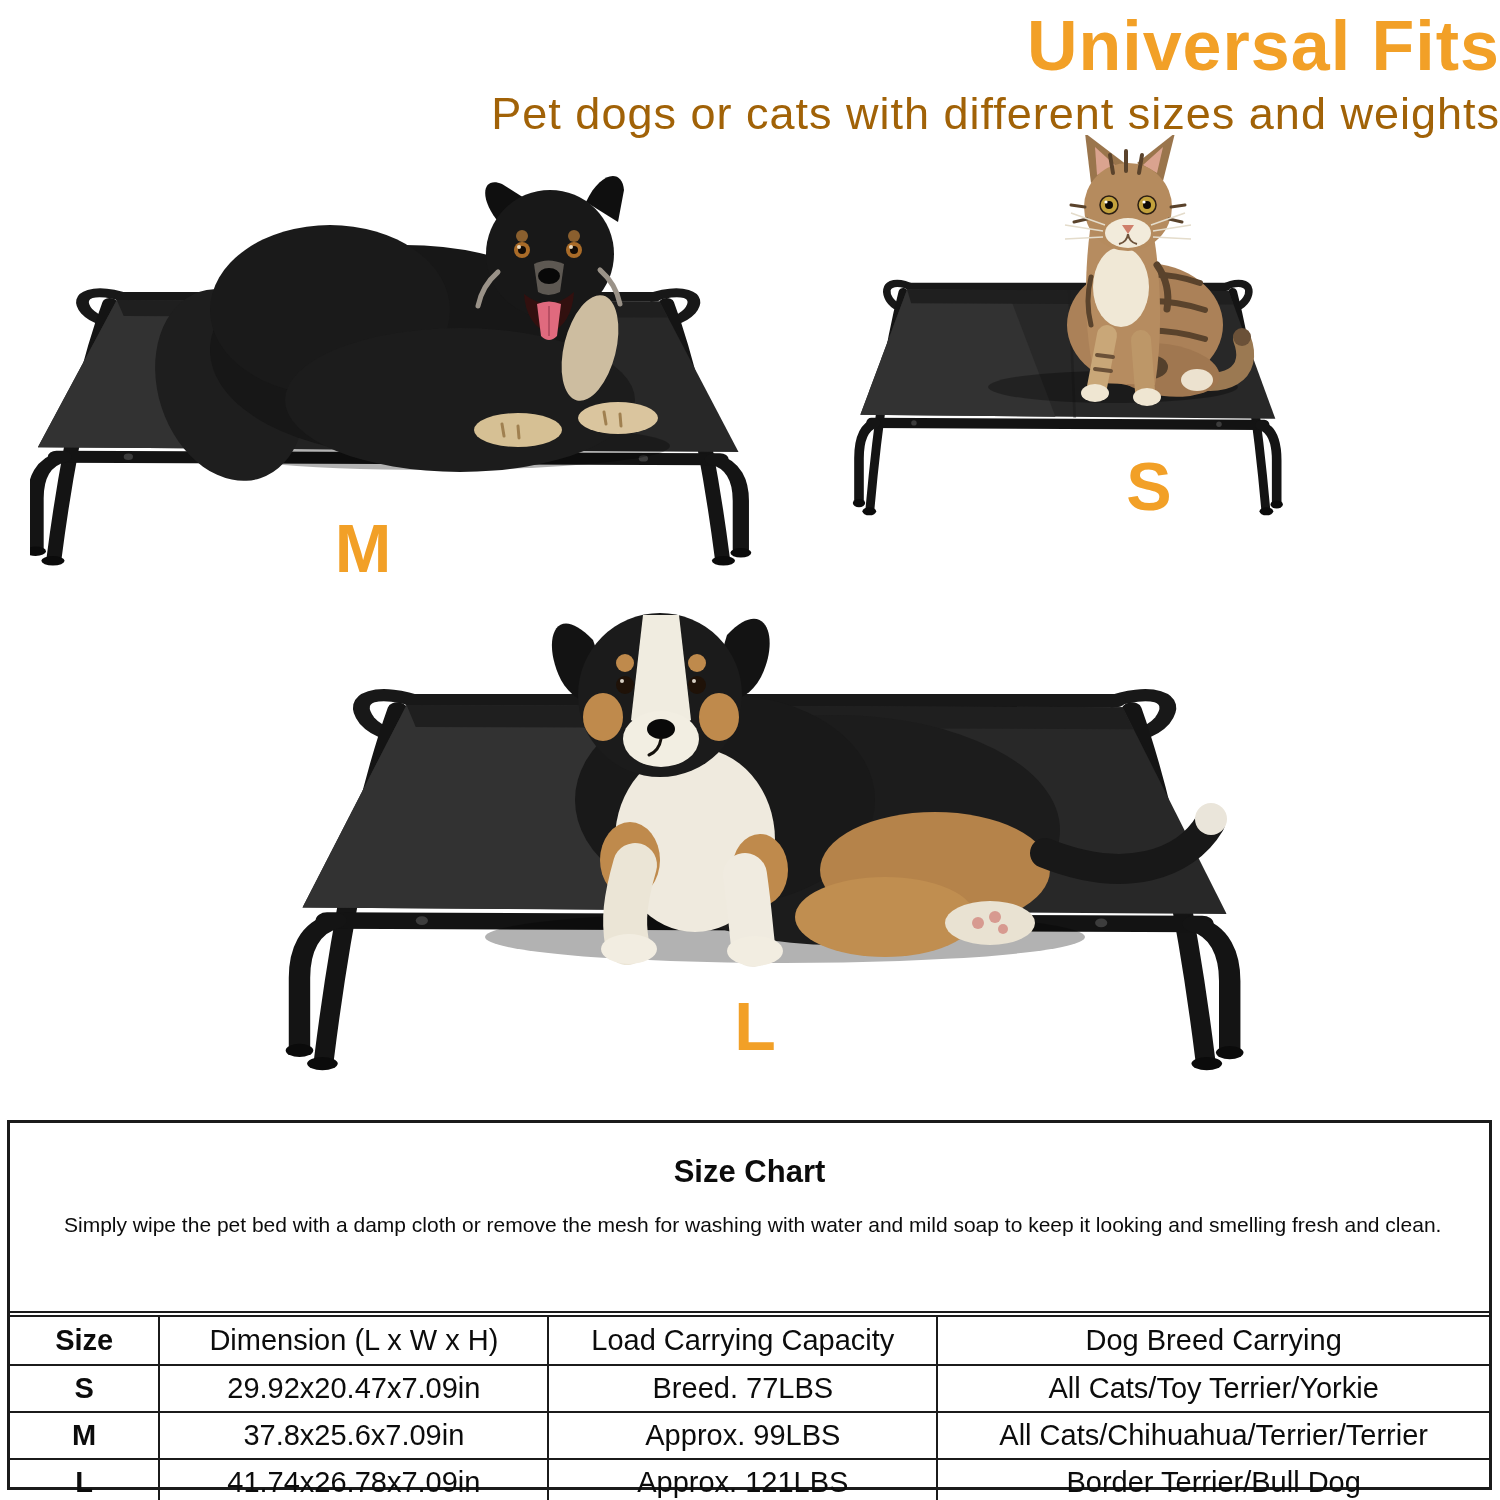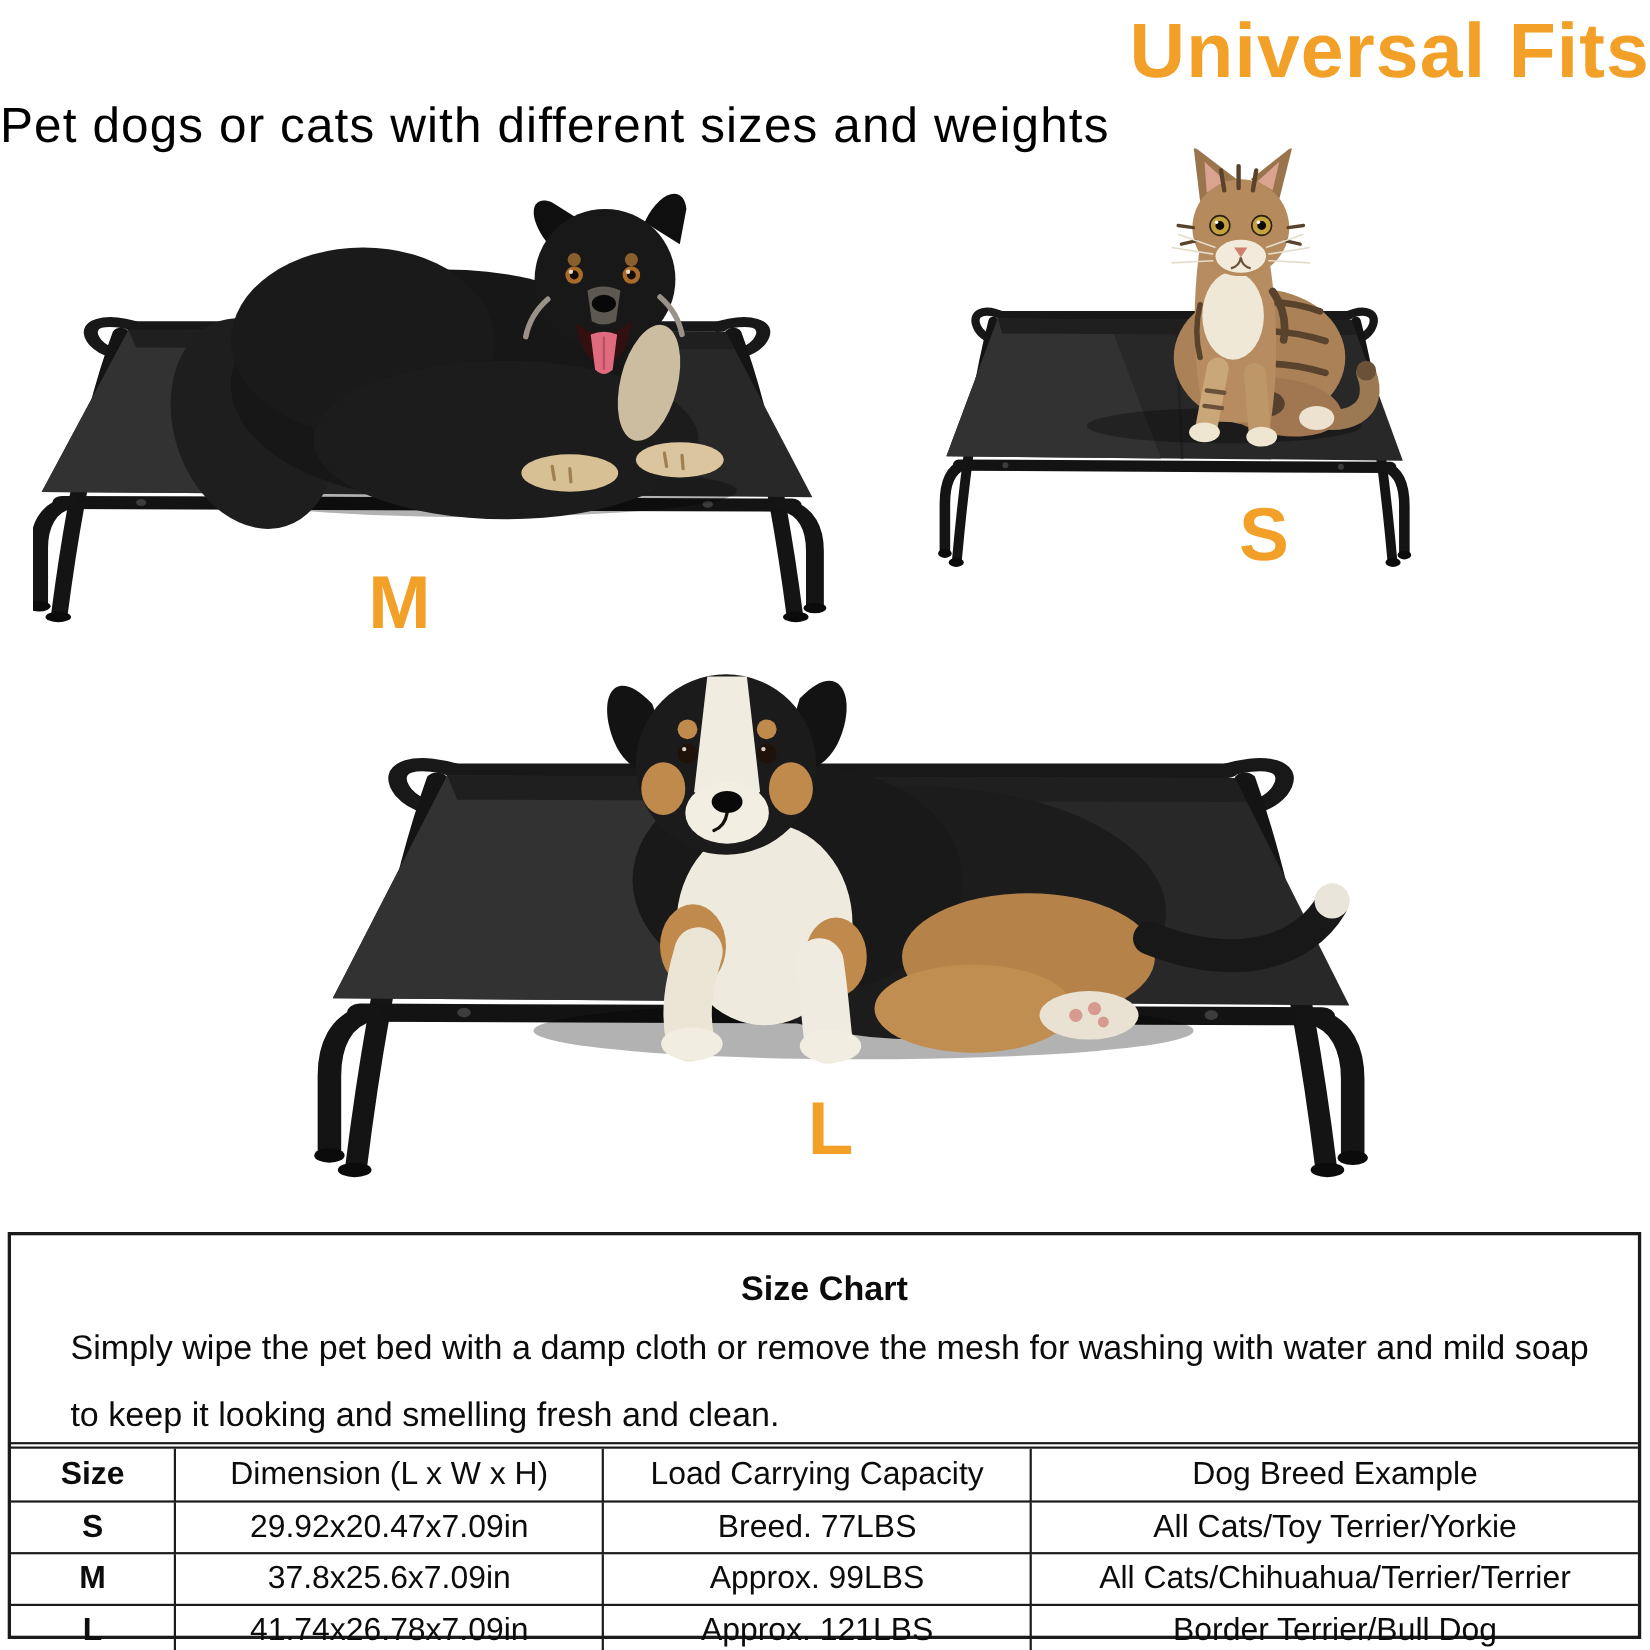--- a/index.html
+++ b/index.html
@@ -7,22 +7,22 @@
     width:1500px;height:1500px;position:relative;background:#ffffff;
     font-family:"Liberation Sans", sans-serif;overflow:hidden;
   }
   .abs{position:absolute;}
   
   .main-title{
     left:0;top:6px;width:1500px;text-align:right;
     font-size:70px;font-weight:bold;color:#F2A027;letter-spacing:1px;
   }
   .subtitle{
-    left:0;top:88px;width:1500px;text-align:left;
-    font-size:45px;font-weight:normal;color:#000000;letter-spacing:1px;
+    left:0;top:88px;width:1500px;text-align:right;
+    font-size:45px;font-weight:normal;color:#a16207;letter-spacing:1px;
   }
   
   .scene{position:absolute;}
   .scene svg{display:block;width:100%;height:100%;}
   .scene-m{left:30px;top:150px;width:770px;height:445px;}
   .scene-s{left:845px;top:135px;width:495px;height:395px;}
   .scene-l{left:245px;top:545px;width:1010px;height:560px;}
   .size-label{
     position:absolute;width:130px;text-align:center;
     font-size:68px;font-weight:bold;color:#F2A027;line-height:1;
@@ -36,21 +36,21 @@
     border:3px solid #1b1b1b;box-sizing:border-box;color:#0c0c0c;
   }
   .chart-head{
     height:176px;box-sizing:border-box;border-bottom:6px double #1b1b1b;margin-top:18px;
   }
   .chart-title{
     text-align:center;font-weight:bold;font-size:31px;padding-top:13px;
   }
   .chart-desc{
     margin:4px 0 0 0;padding-left:54px;max-width:1382px;
-    font-size:31px;line-height:61px;
+    font-size:21px;line-height:61px;
   }
   table.grid{
     width:100%;border-collapse:collapse;border-style:hidden;table-layout:fixed;
   }
   table.grid th, table.grid td{
     border:2px solid #1b1b1b;height:45px;text-align:center;
     font-size:29px;font-weight:normal;padding:0 4px;
     white-space:nowrap;overflow:hidden;
   }
   table.grid th{height:47px;}
@@ -240,21 +240,21 @@
       <col style="width:10.1%">
         <col style="width:26.3%">
         <col style="width:26.3%">
         <col style="width:37.3%">
     </colgroup>
     <thead>
       <tr>
         <th class="col-size">Size</th>
         <th>Dimension (L x W x H)</th>
         <th>Load Carrying Capacity</th>
-        <th>Dog Breed Example</th>
+        <th>Dog Breed Carrying</th>
       </tr>
     </thead>
     <tbody>
       <tr>
         <td class="col-size">S</td>
         <td>29.92x20.47x7.09in</td>
         <td>Breed. 77LBS</td>
         <td>All Cats/Toy Terrier/Yorkie</td>
       </tr>
       <tr>

